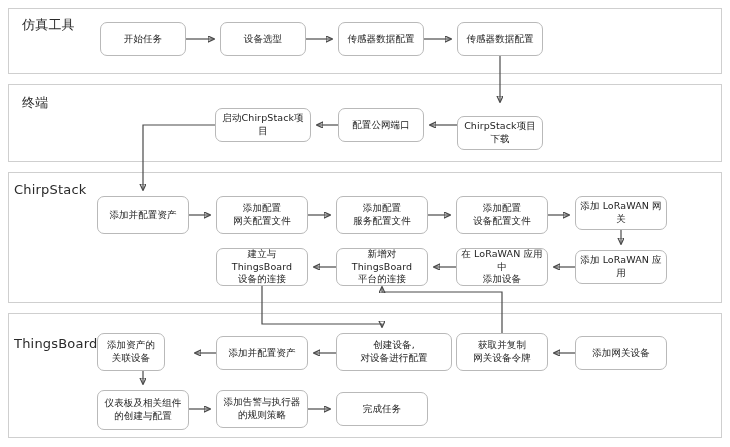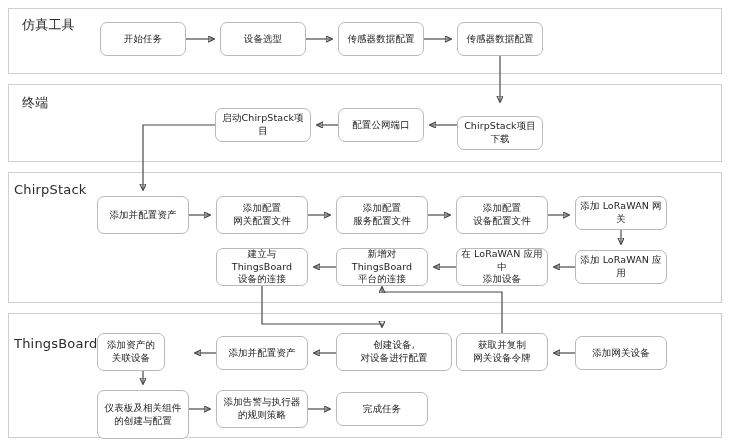--- a/index.html
+++ b/index.html
@@ -170,21 +170,21 @@
         <span>创建设备,
 对设备进行配置</span>
       </div>
       <div class="node" style="left: 216px; top: 336px; width: 92px; height: 34px;">
         <span>添加并配置资产</span>
       </div>
       <div class="node" style="left: 97px; top: 333px; width: 68px; height: 38px;">
         <span>添加资产的
 关联设备</span>
       </div>
-      <div class="node" style="left: 97px; top: 390px; width: 92px; height: 49px;">
+      <div class="node" style="left: 97px; top: 390px; width: 92px; height: 40px;">
         <span>仪表板及相关组件
 的创建与配置</span>
       </div>
       <div class="node" style="left: 216px; top: 390px; width: 92px; height: 38px;">
         <span>添加告警与执行器
 的规则策略</span>
       </div>
       <div class="node" style="left: 336px; top: 392px; width: 92px; height: 34px;">
         <span>完成任务</span>
       </div>

